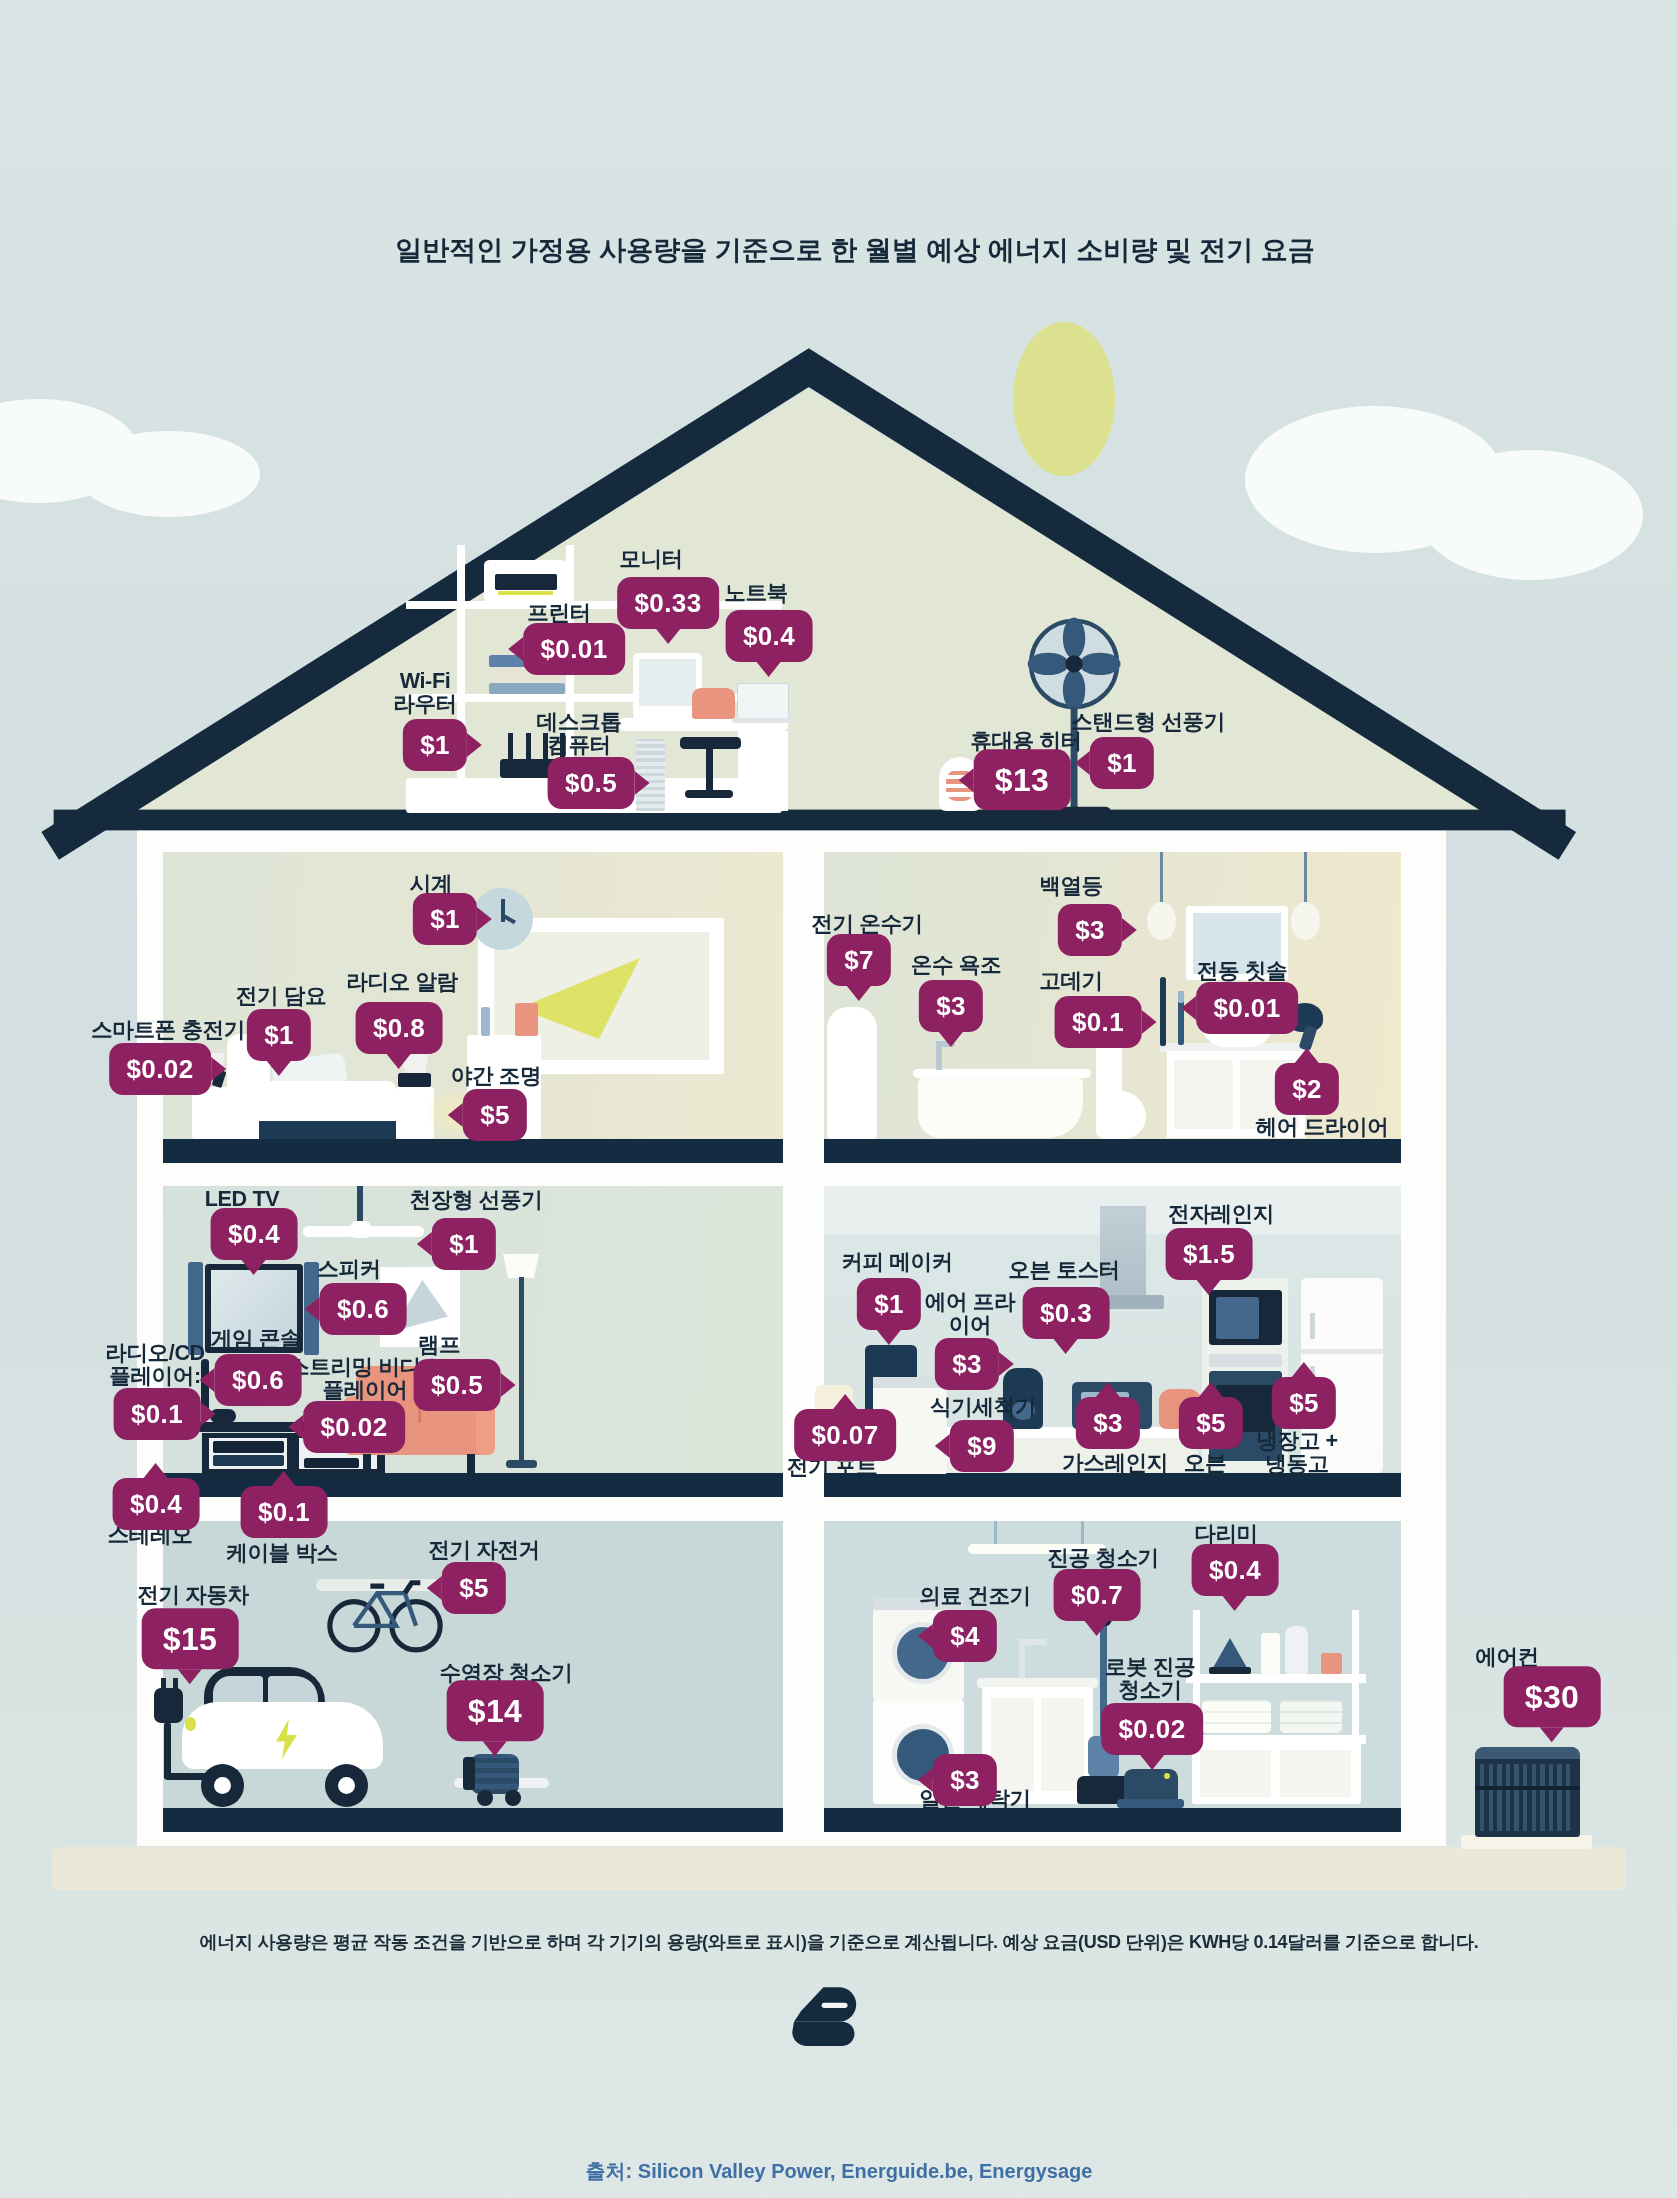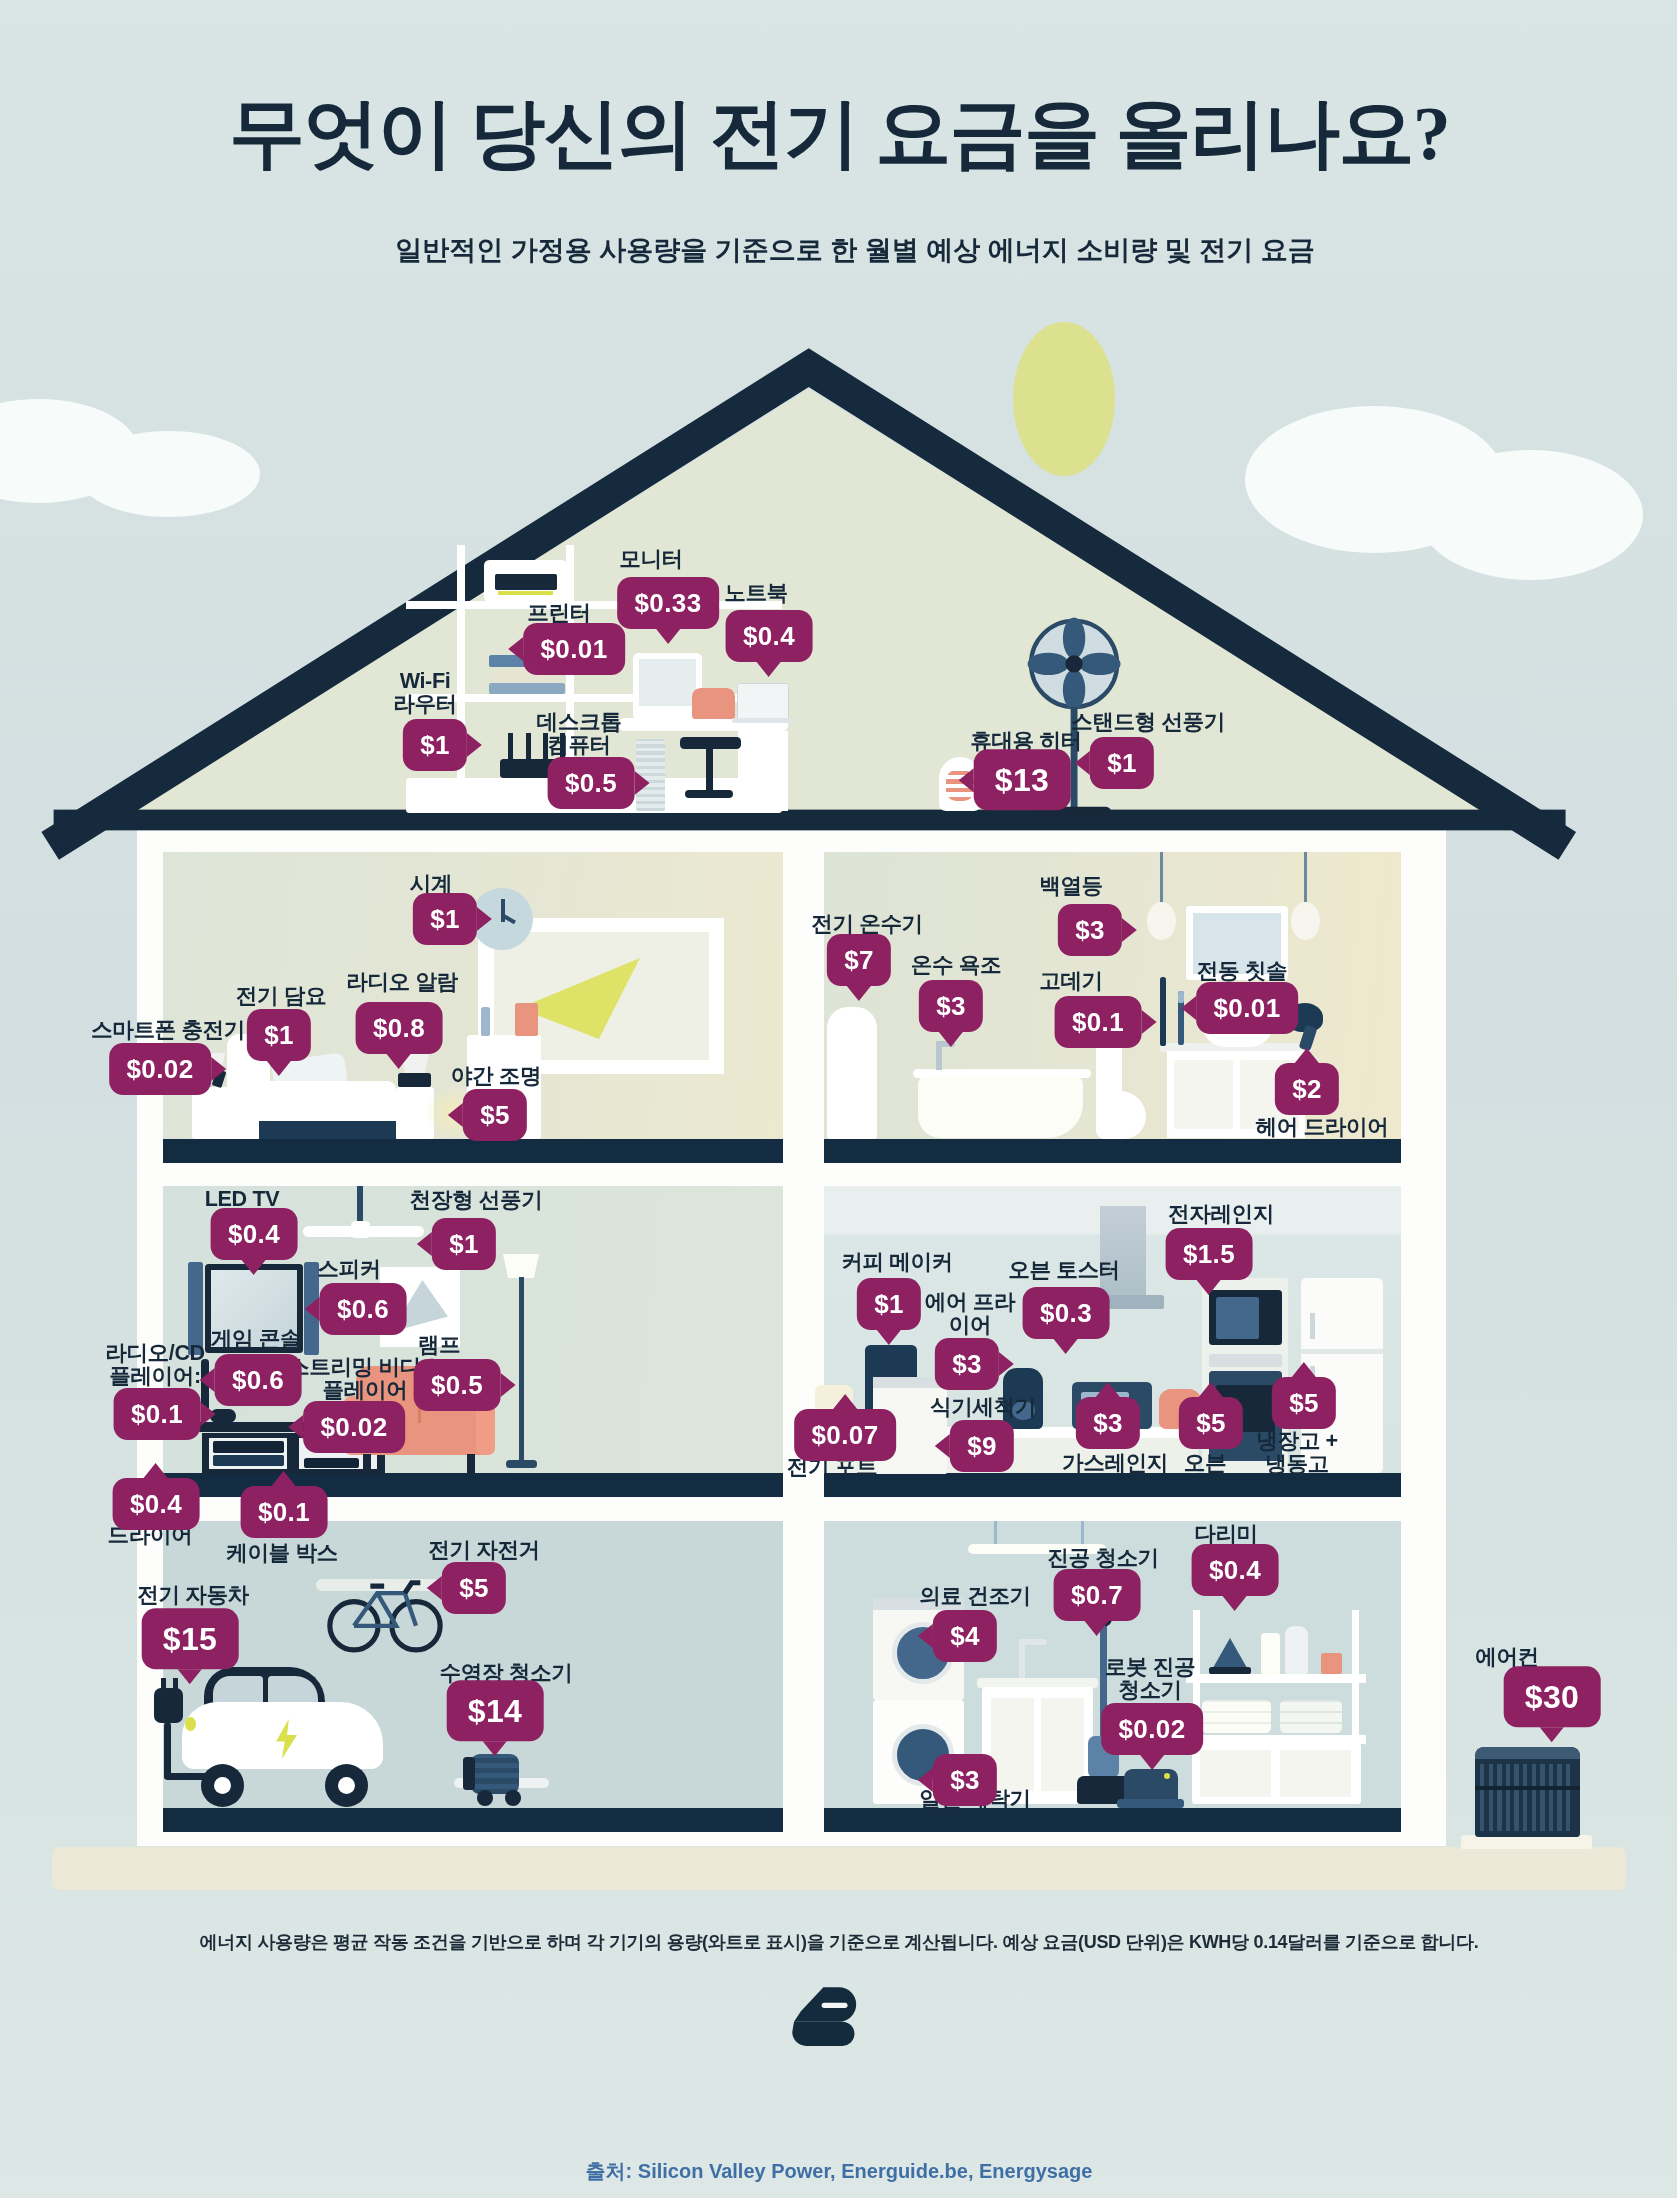--- a/index.html
+++ b/index.html
@@ -34,21 +34,20 @@
     font-family:"Liberation Serif",serif;font-weight:600;font-size:52px;letter-spacing:0px;}
   #sources{position:absolute;left:0;top:2158px;width:100%;text-align:center;color:#3f6fa5;
     font-weight:600;font-size:20px;}
   :root{--badge:#8d2161;--navy:#16283a;--navy2:#2a4a66;--steel:#5d82a8;}
 </style>
 </head>
 <body>
 
 <div id="canvas">
 
-  <div id="title">무엇이 당신의 전기 요금을 올리나요?</div>
   <div id="subtitle">일반적인 가정용 사용량을 기준으로 한 월별 예상 에너지 소비량 및 전기 요금</div>
 
   <div class="fx cloud" style="left:-61px;top:399px;width:199px;height:104px;"></div>
   <div class="fx cloud" style="left:78px;top:431px;width:182px;height:86px;"></div>
   <div class="fx cloud" style="left:1245px;top:406px;width:259px;height:147px;"></div>
   <div class="fx cloud" style="left:1418px;top:450px;width:225px;height:130px;"></div>
   <div class="fx" style="left:1013px;top:322px;width:102px;height:154px;border-radius:50%;background:#dce18f;"></div>
 
   <div class="fx" style="left:52px;top:1847px;width:1574px;height:43px;background:#ebe8d7;border-radius:7px;"></div>
 
@@ -333,21 +332,21 @@
       <div class="co-label" style="left: 256px; top: 1339px;">게임 콘솔</div>
       <div class="co-badge tail-left" style="left: 258px; top: 1380px;">$0.6</div>
       <div class="co-label" style="left: 155px; top: 1364px;">라디오/CD
 플레이어:</div>
       <div class="co-badge tail-right" style="left: 157px; top: 1414px;">$0.1</div>
       <div class="co-label" style="left: 365px; top: 1378px;">스트리밍 비디오
 플레이어</div>
       <div class="co-badge tail-left" style="left: 354px; top: 1427px;">$0.02</div>
       <div class="co-label" style="left: 439px; top: 1345px;">램프</div>
       <div class="co-badge tail-right" style="left: 457px; top: 1385px;">$0.5</div>
-      <div class="co-label" style="left: 150px; top: 1535px;">드라이어</div>
+      <div class="co-label" style="left: 150px; top: 1535px;">스테레오</div>
       <div class="co-badge tail-up" style="left: 156px; top: 1504px;">$0.4</div>
       <div class="co-label" style="left: 282px; top: 1553px;">케이블 박스</div>
       <div class="co-badge tail-up" style="left: 284px; top: 1512px;">$0.1</div>
       <div class="co-label" style="left: 897px; top: 1262px;">커피 메이커</div>
       <div class="co-badge tail-down" style="left: 889px; top: 1304px;">$1</div>
       <div class="co-label" style="left: 970px; top: 1313px;">에어 프라
 이어</div>
       <div class="co-badge tail-right" style="left: 967px; top: 1364px;">$3</div>
       <div class="co-label" style="left: 1064px; top: 1270px;">오븐 토스터</div>
       <div class="co-badge tail-down" style="left: 1066px; top: 1313px;">$0.3</div>

